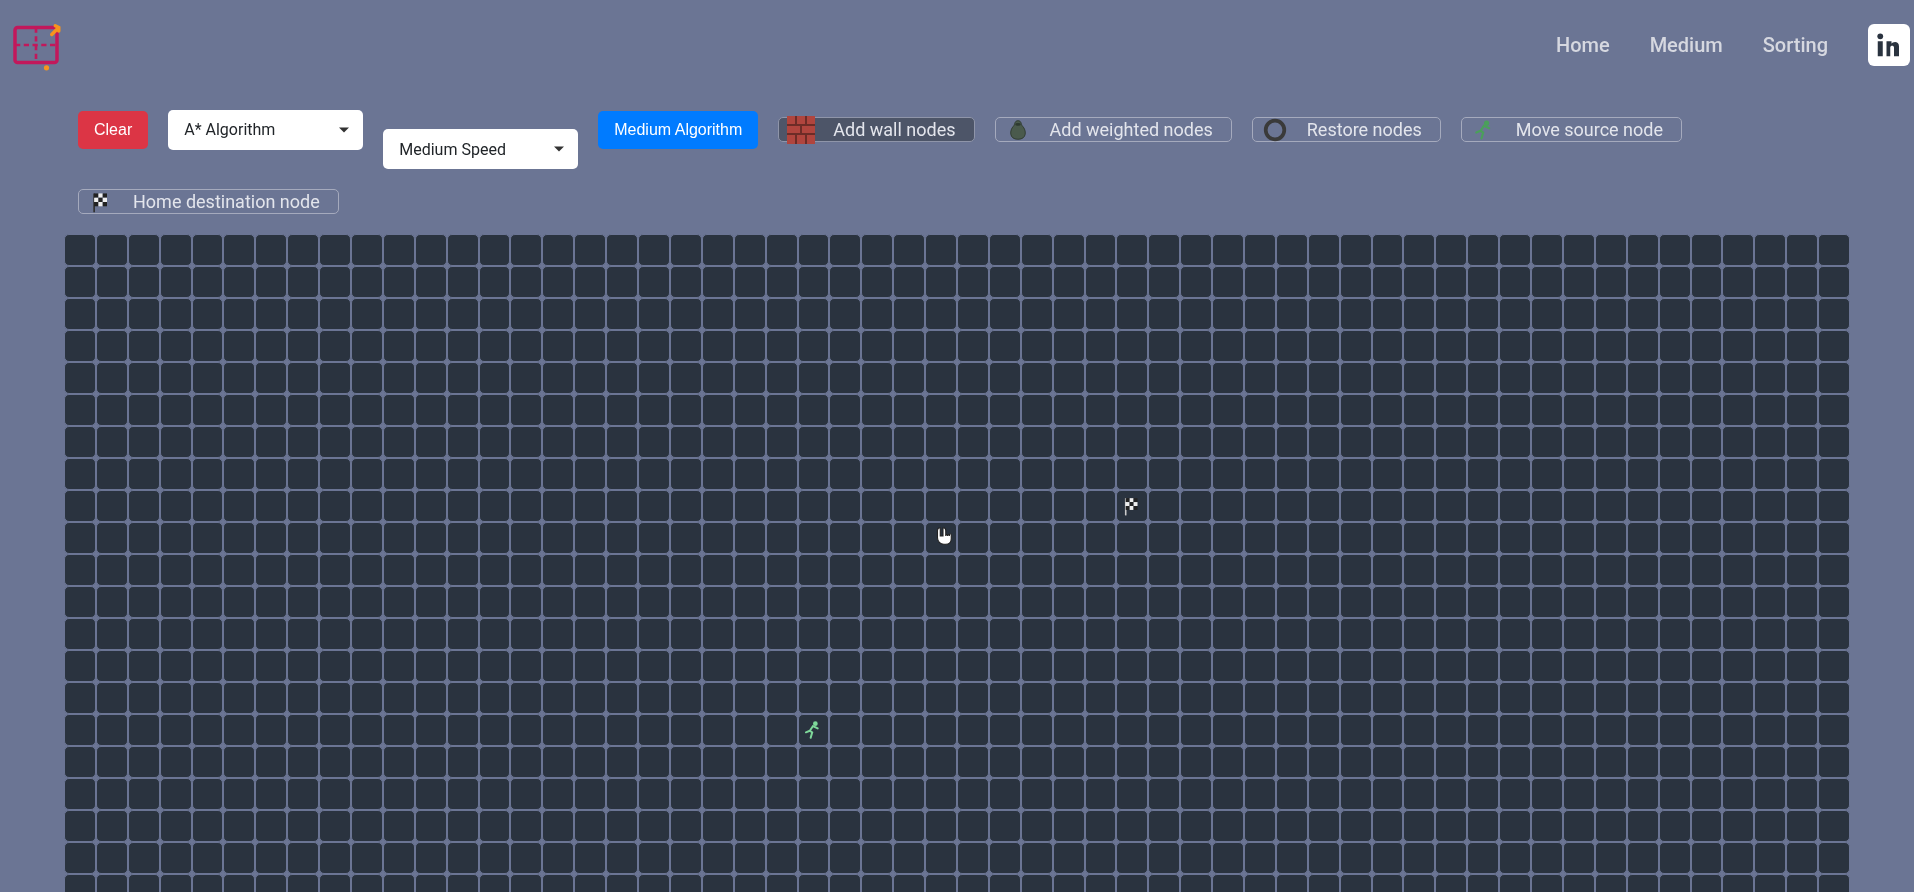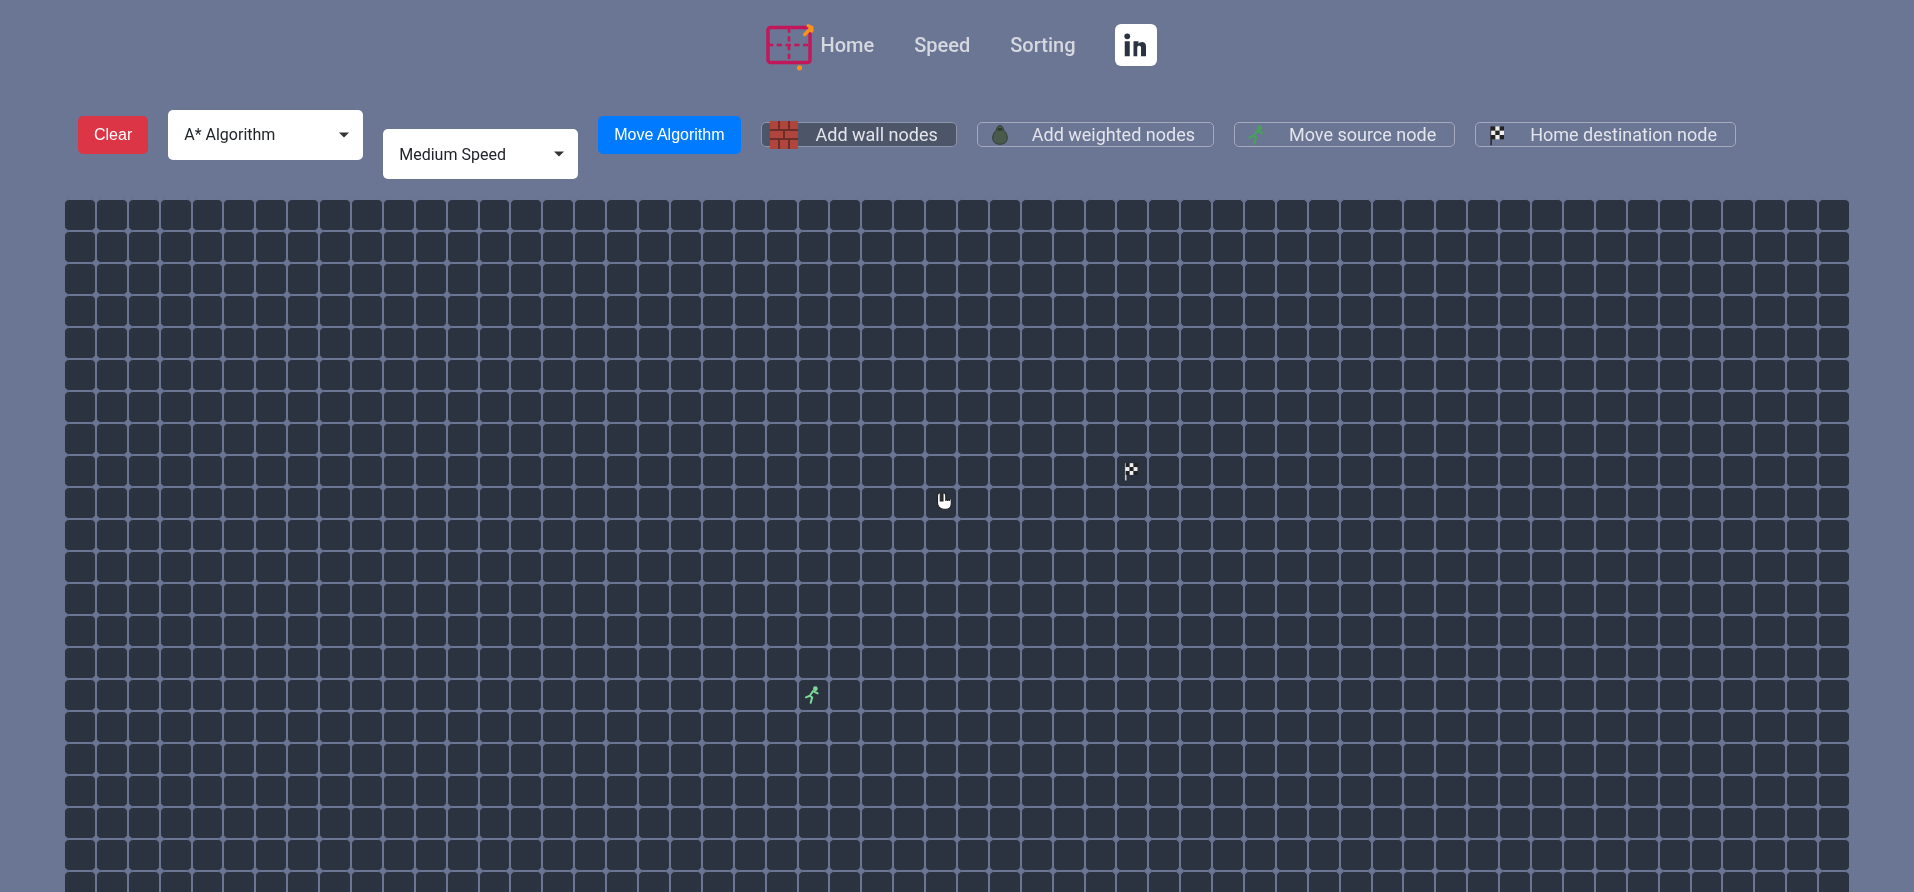--- a/index.html
+++ b/index.html
@@ -6,21 +6,21 @@
   body {
     background: #6b7594;
     font-family: -apple-system, BlinkMacSystemFont, "Segoe UI", Roboto, sans-serif;
     width: 1914px;
     height: 892px;
     overflow: hidden;
   }
   .header {
     display: flex;
     align-items: center;
-    justify-content: center;
+    justify-content: space-between;
     padding: 10px 4px;
     height: 90px;
   }
   .logo {
     width: 64px;
     height: 64px;
     display: flex;
     align-items: center;
     justify-content: center;
   }
@@ -59,21 +59,21 @@
     padding: 10px 16px;
     border-radius: 5px;
     font-size: 16px;
     cursor: pointer;
     font-weight: 400;
   }
   .select-wrap {
     position: relative;
     background: #fff;
     border-radius: 5px;
-    height: 50px;
+    height: 40px;
     display: flex;
     align-items: center;
     padding: 0 36px 0 16px;
     cursor: pointer;
     min-width: 210px;
   }
   .select-wrap .caret {
     position: absolute;
     right: 14px;
     top: 50%;
@@ -158,21 +158,21 @@
     <svg viewBox="0 0 64 64" width="56" height="56">
       <rect x="8" y="12" width="48" height="40" rx="3" fill="none" stroke="#c2185b" stroke-width="4"></rect>
       <line x1="8" y1="32" x2="56" y2="32" stroke="#c2185b" stroke-width="3" stroke-dasharray="6 4"></line>
       <line x1="32" y1="12" x2="32" y2="52" stroke="#c2185b" stroke-width="3" stroke-dasharray="6 4"></line>
       <path d="M50 20 L58 12 M54 10 L58 12 L58 16" fill="none" stroke="#f7941d" stroke-width="4" stroke-linecap="round"></path>
       <circle cx="44" cy="58" r="3" fill="#f7941d"></circle>
     </svg>
   </div>
   <div class="nav-links">
     <a class="nav-link">Home</a>
-    <a class="nav-link">Speed</a>
+    <a class="nav-link">Medium</a>
     <a class="nav-link">Sorting</a>
     <div class="linkedin-icon">
       <svg viewBox="0 0 24 24" width="30" height="30">
         <rect x="0" y="0" width="24" height="24" rx="3" fill="#fff"></rect>
         <rect x="3" y="9" width="4" height="12" fill="#2a333f"></rect>
         <circle cx="5" cy="5" r="2.3" fill="#2a333f"></circle>
         <path d="M10 9 h4 v2 c1-2 6-2.5 6 2 v8 h-4 v-7 c0-2-3-2-3 0 v7 h-3 z" fill="#2a333f"></path>
       </svg>
     </div>
   </div>
@@ -184,21 +184,21 @@
   <div class="select-wrap" style="min-width:195px;">
     <span>A* Algorithm</span>
     <div class="caret"></div>
   </div>
 
   <div class="select-wrap" style="min-width:195px;margin-top:39px;">
     <span>Medium Speed</span>
     <div class="caret"></div>
   </div>
 
-  <button class="btn-start">Move Algorithm</button>
+  <button class="btn-start">Medium Algorithm</button>
 
   <div class="tool-btn active">
     <span class="tool-icon">
       <svg viewBox="0 0 28 28" width="28" height="28">
         <rect x="0" y="0" width="28" height="28" fill="#b0453e"></rect>
         <line x1="0" y1="9" x2="28" y2="9" stroke="#6d2c27" stroke-width="2"></line>
         <line x1="0" y1="18" x2="28" y2="18" stroke="#6d2c27" stroke-width="2"></line>
         <line x1="9" y1="0" x2="9" y2="9" stroke="#6d2c27" stroke-width="2"></line>
         <line x1="19" y1="0" x2="19" y2="9" stroke="#6d2c27" stroke-width="2"></line>
         <line x1="14" y1="9" x2="14" y2="18" stroke="#6d2c27" stroke-width="2"></line>
@@ -212,20 +212,28 @@
   <div class="tool-btn">
     <span class="tool-icon">
       <svg viewBox="0 0 28 28" width="26" height="26">
         <path d="M14 4 C10 4 11 8 9 10 C5 14 4 24 14 24 C24 24 23 14 19 10 C17 8 18 4 14 4 Z" fill="#4a5a4c" stroke="#2e3a30" stroke-width="1"></path>
         <ellipse cx="14" cy="8" rx="3" ry="1.5" fill="#2e3a30"></ellipse>
       </svg>
     </span>
     <span>Add weighted nodes</span>
   </div>
 
+  <div class="tool-btn">
+    <span class="tool-icon">
+      <svg viewBox="0 0 28 28" width="26" height="26">
+        <circle cx="14" cy="14" r="10" fill="none" stroke="#3a3a3a" stroke-width="4"></circle>
+      </svg>
+    </span>
+    <span>Restore nodes</span>
+  </div>
 
   <div class="tool-btn">
     <span class="tool-icon">
       <svg viewBox="0 0 28 28" width="24" height="24">
         <circle cx="17" cy="6" r="3" fill="#4aa05a"></circle>
         <path d="M14 9 L10 15 L13 17 L11 24 M14 9 L20 12 M10 15 L5 17" stroke="#4aa05a" stroke-width="2.5" fill="none" stroke-linecap="round"></path>
       </svg>
     </span>
     <span>Move source node</span>
   </div>

